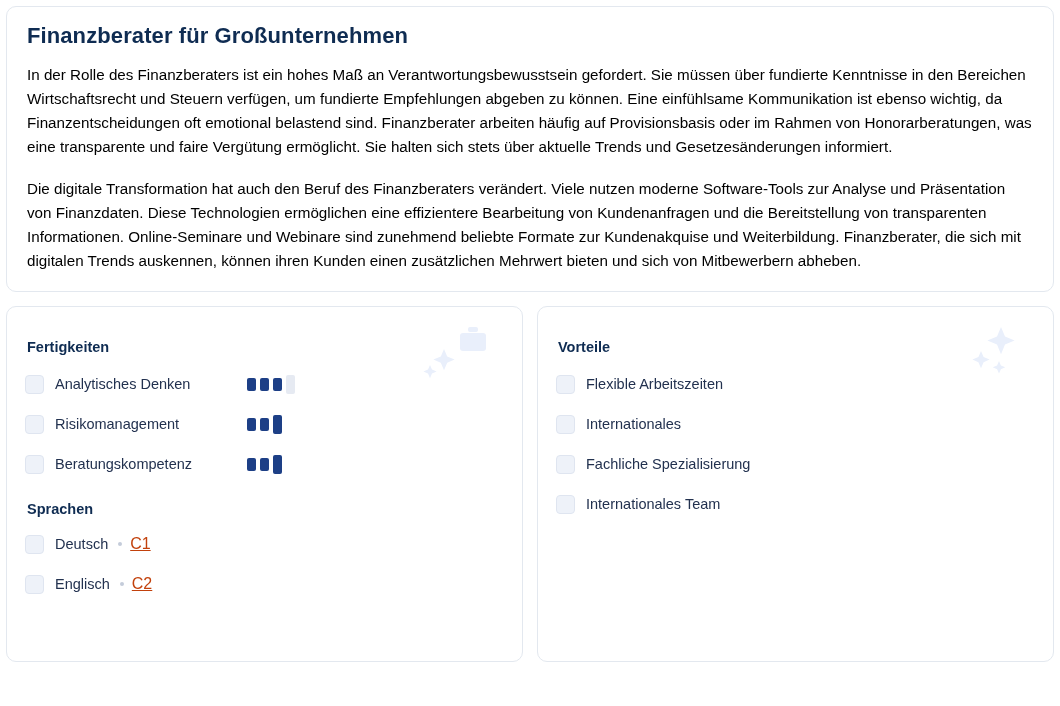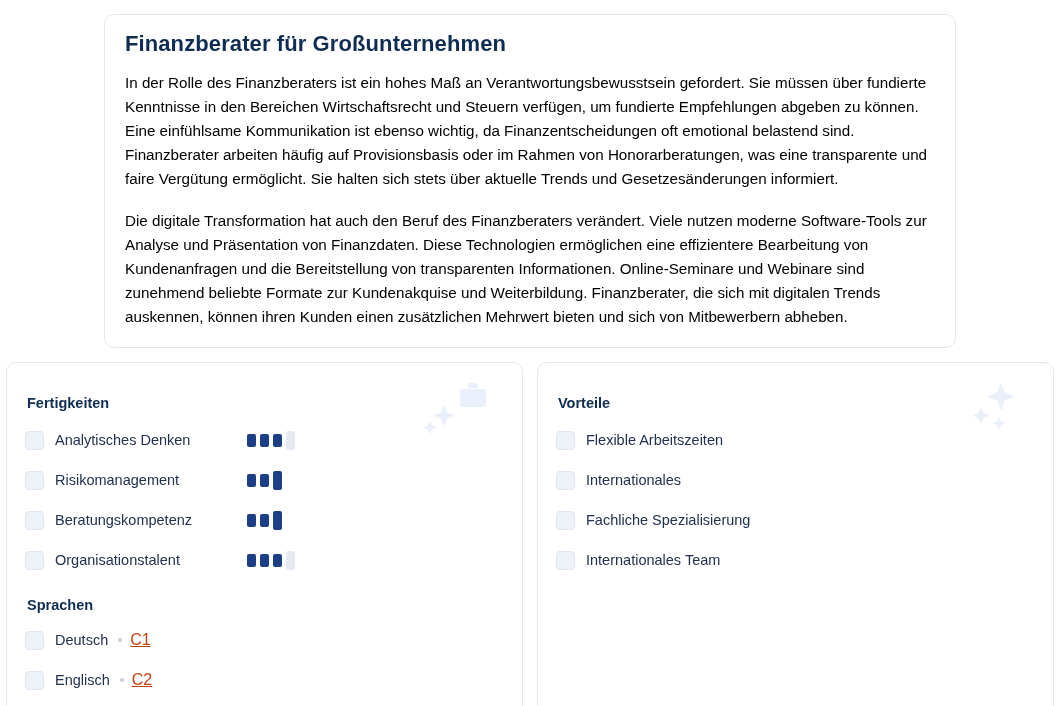--- a/index.html
+++ b/index.html
@@ -22,22 +22,22 @@
     position: relative;
   }
   .card {
     background: #ffffff;
     border: 1px solid #e3e8ef;
     border-radius: 10px;
     box-sizing: border-box;
   }
   
   .desc-card {
-    width: 852px;
-    margin: 8px auto;
+    width: 1048px;
+    margin: 0 auto;
     padding: 14px 20px 18px 20px;
   }
   .title {
     font-size: 22px;
     font-weight: bold;
     color: #0f2c52;
     letter-spacing: 0.1px;
     margin: 2px 0 14px 0;
     line-height: 1.2;
   }
@@ -190,30 +190,20 @@
       <div class="row skill-row">
         <span class="chk"></span>
         <span class="row-label">Beratungskompetenz</span>
         <span class="rating">
           <span class="bar on"></span>
           <span class="bar on"></span>
           <span class="bar on tall"></span>
         </span>
       </div>
 
-      <div class="row skill-row">
-        <span class="chk"></span>
-        <span class="row-label">Organisationstalent</span>
-        <span class="rating">
-          <span class="bar on"></span>
-          <span class="bar on"></span>
-          <span class="bar on"></span>
-          <span class="bar tall"></span>
-        </span>
-      </div>
 
       <div class="sub-head">Sprachen</div>
 
       <div class="row">
         <span class="chk"></span>
         <span class="row-label">Deutsch</span>
         <span class="dot-sep"></span>
         <span class="level">C1</span>
       </div>
 

